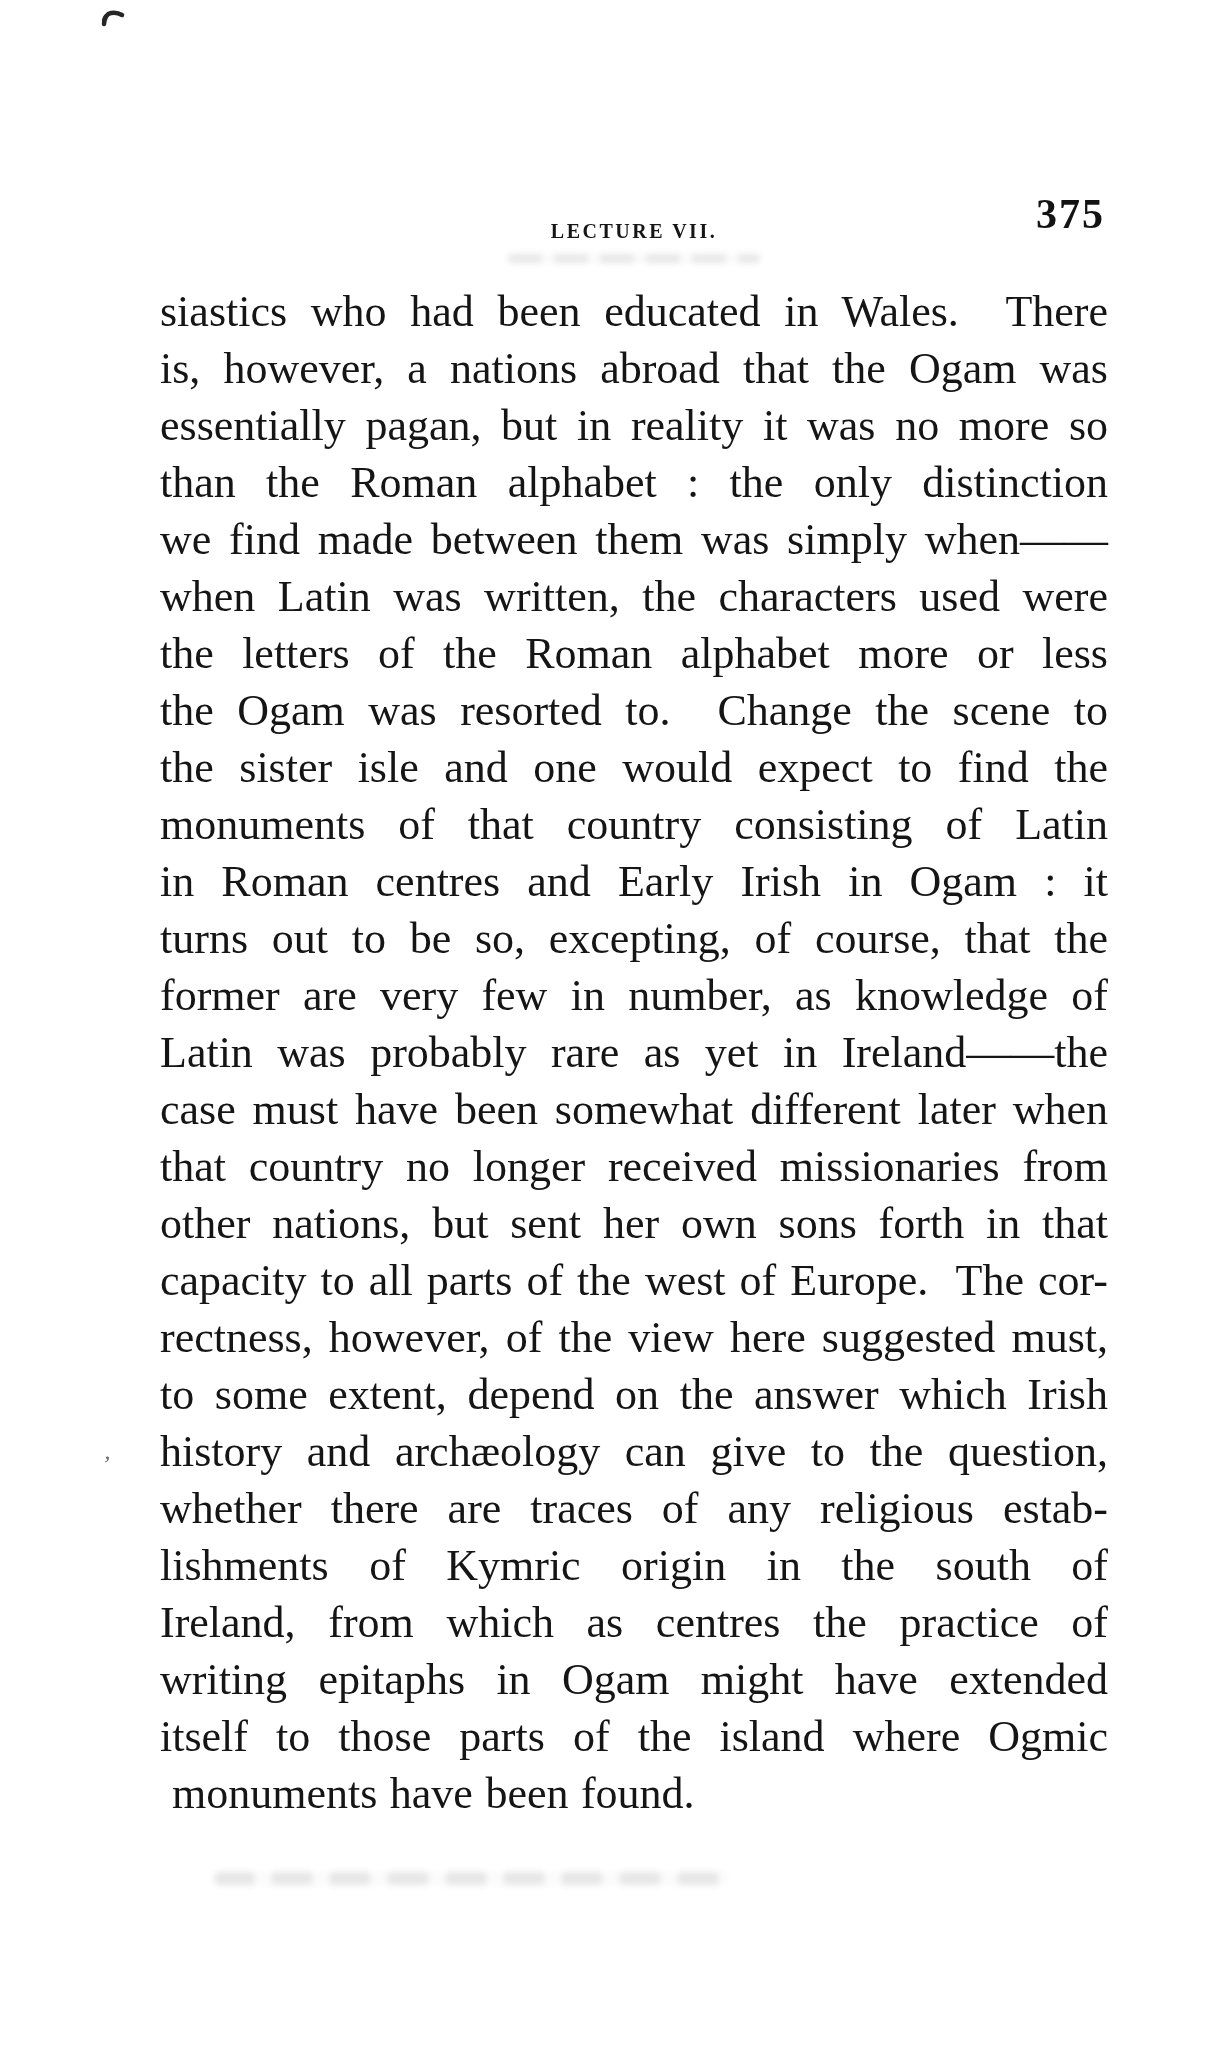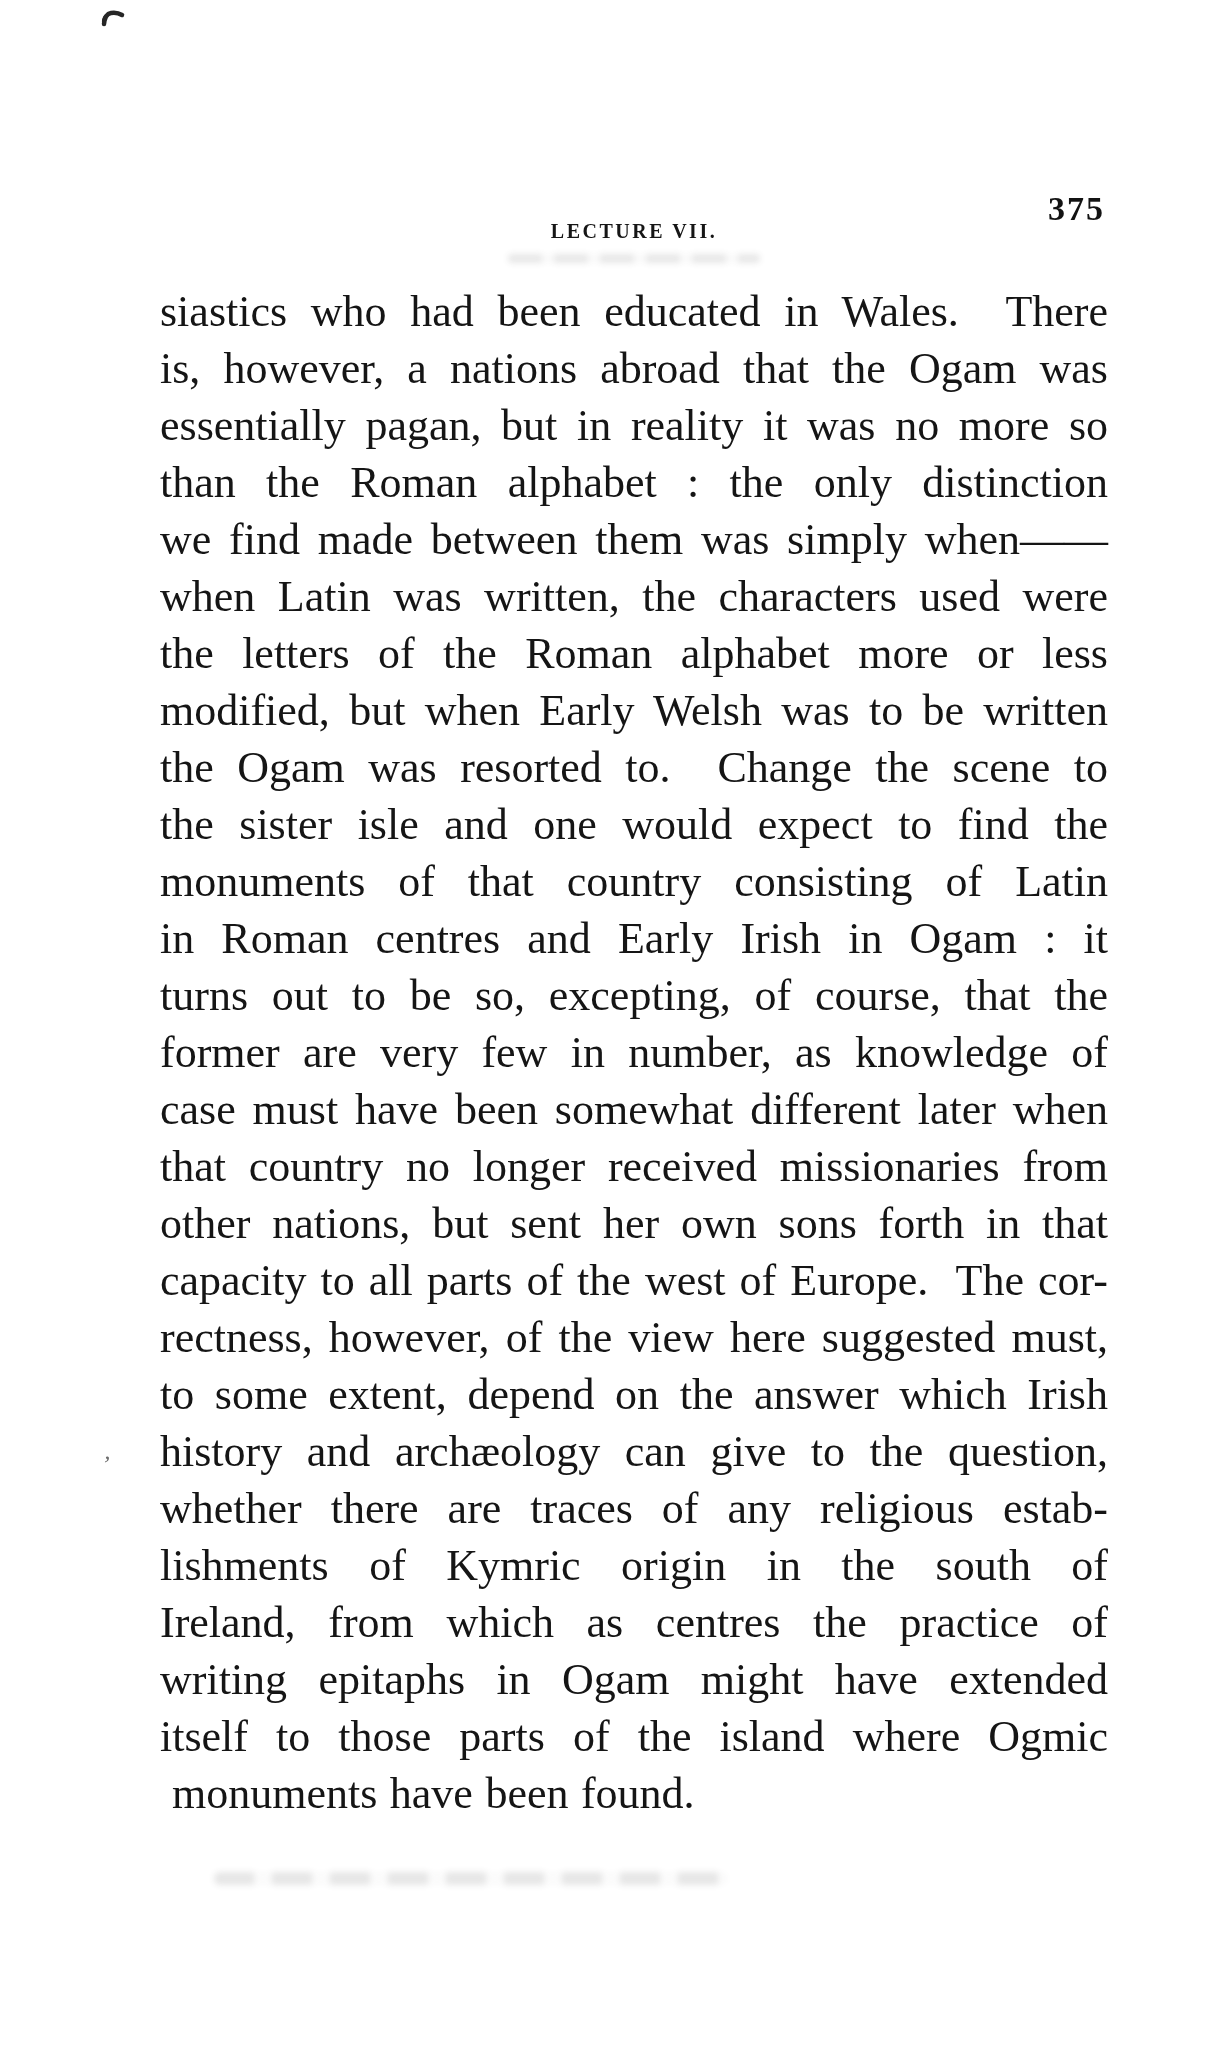--- a/index.html
+++ b/index.html
@@ -22,21 +22,21 @@
     font-size: 20px;
     font-weight: bold;
     letter-spacing: 2.5px;
     color: #161616;
     display: inline-block;
     margin-top: 21px;
   }
   .folio {
     position: absolute;
     top: 190px; right: 122px;
-    font-size: 34px;
+    font-size: 42px;
     font-weight: bold;
     color: #131313;
     letter-spacing: 2px;
   }
 
   
   .text-block {
     position: absolute;
     left: 160px; top: 283px; width: 948px;
   }
@@ -105,27 +105,27 @@
   <div class="ghost-under-title"></div>
 
   <div class="text-block">
       <div class="line">siastics who had been educated in Wales.&nbsp; There</div>
       <div class="line">is, however, a nations abroad that the Ogam was</div>
       <div class="line">essentially pagan, but in reality it was no more so</div>
       <div class="line">than the Roman alphabet : the only distinction</div>
       <div class="line">we find made between them was simply when——</div>
       <div class="line">when Latin was written, the characters used were</div>
       <div class="line">the letters of the Roman alphabet more or less</div>
-      <div class="line">modified, but when Early Welsh was to be written</div>
       <div class="line">the Ogam was resorted to.&nbsp; Change the scene to</div>
       <div class="line">the sister isle and one would expect to find the</div>
       <div class="line">monuments of that country consisting of Latin</div>
       <div class="line">in Roman centres and Early Irish in Ogam : it</div>
       <div class="line">turns out to be so, excepting, of course, that the</div>
       <div class="line">former are very few in number, as knowledge of</div>
+      <div class="line">Latin was probably rare as yet in Ireland——the</div>
       <div class="line">case must have been somewhat different later when</div>
       <div class="line">that country no longer received missionaries from</div>
       <div class="line">other nations, but sent her own sons forth in that</div>
       <div class="line">capacity to all parts of the west of Europe.&nbsp; The cor-</div>
       <div class="line">rectness, however, of the view here suggested must,</div>
       <div class="line">to some extent, depend on the answer which Irish</div>
       <div class="line">history and archæology can give to the question,</div>
       <div class="line">whether there are traces of any religious estab-</div>
       <div class="line">lishments of Kymric origin in the south of</div>
       <div class="line">Ireland, from which as centres the practice of</div>

